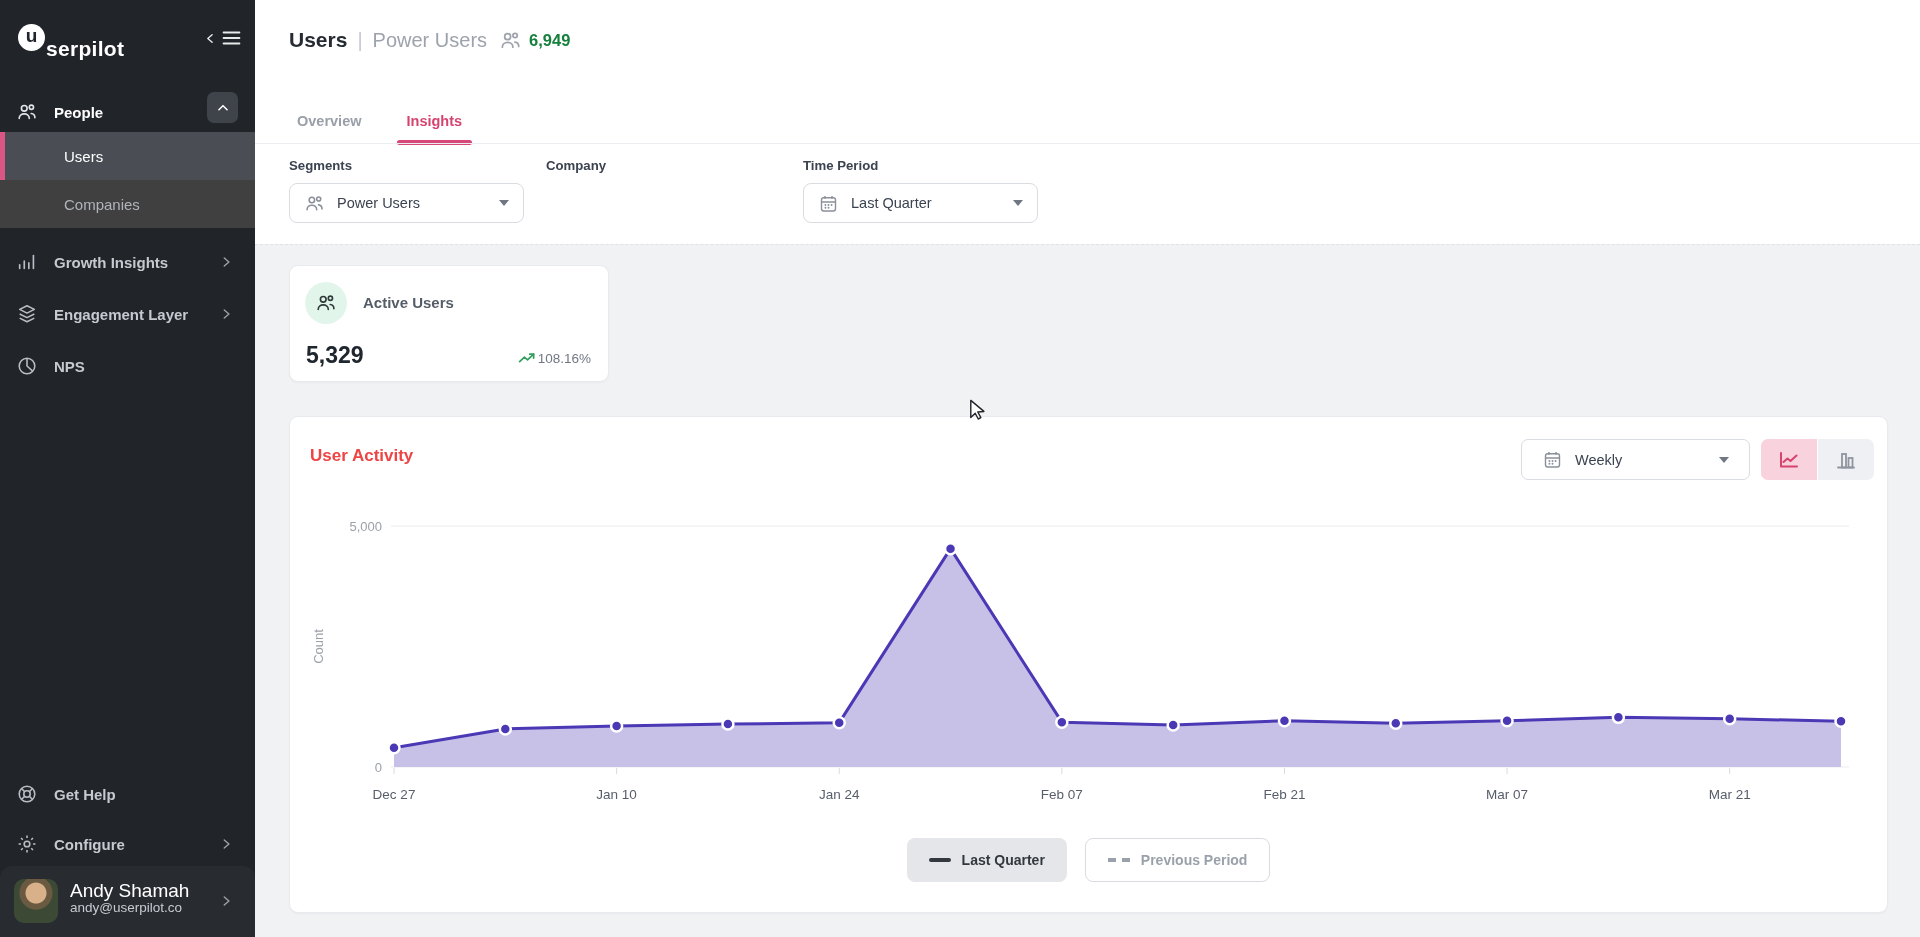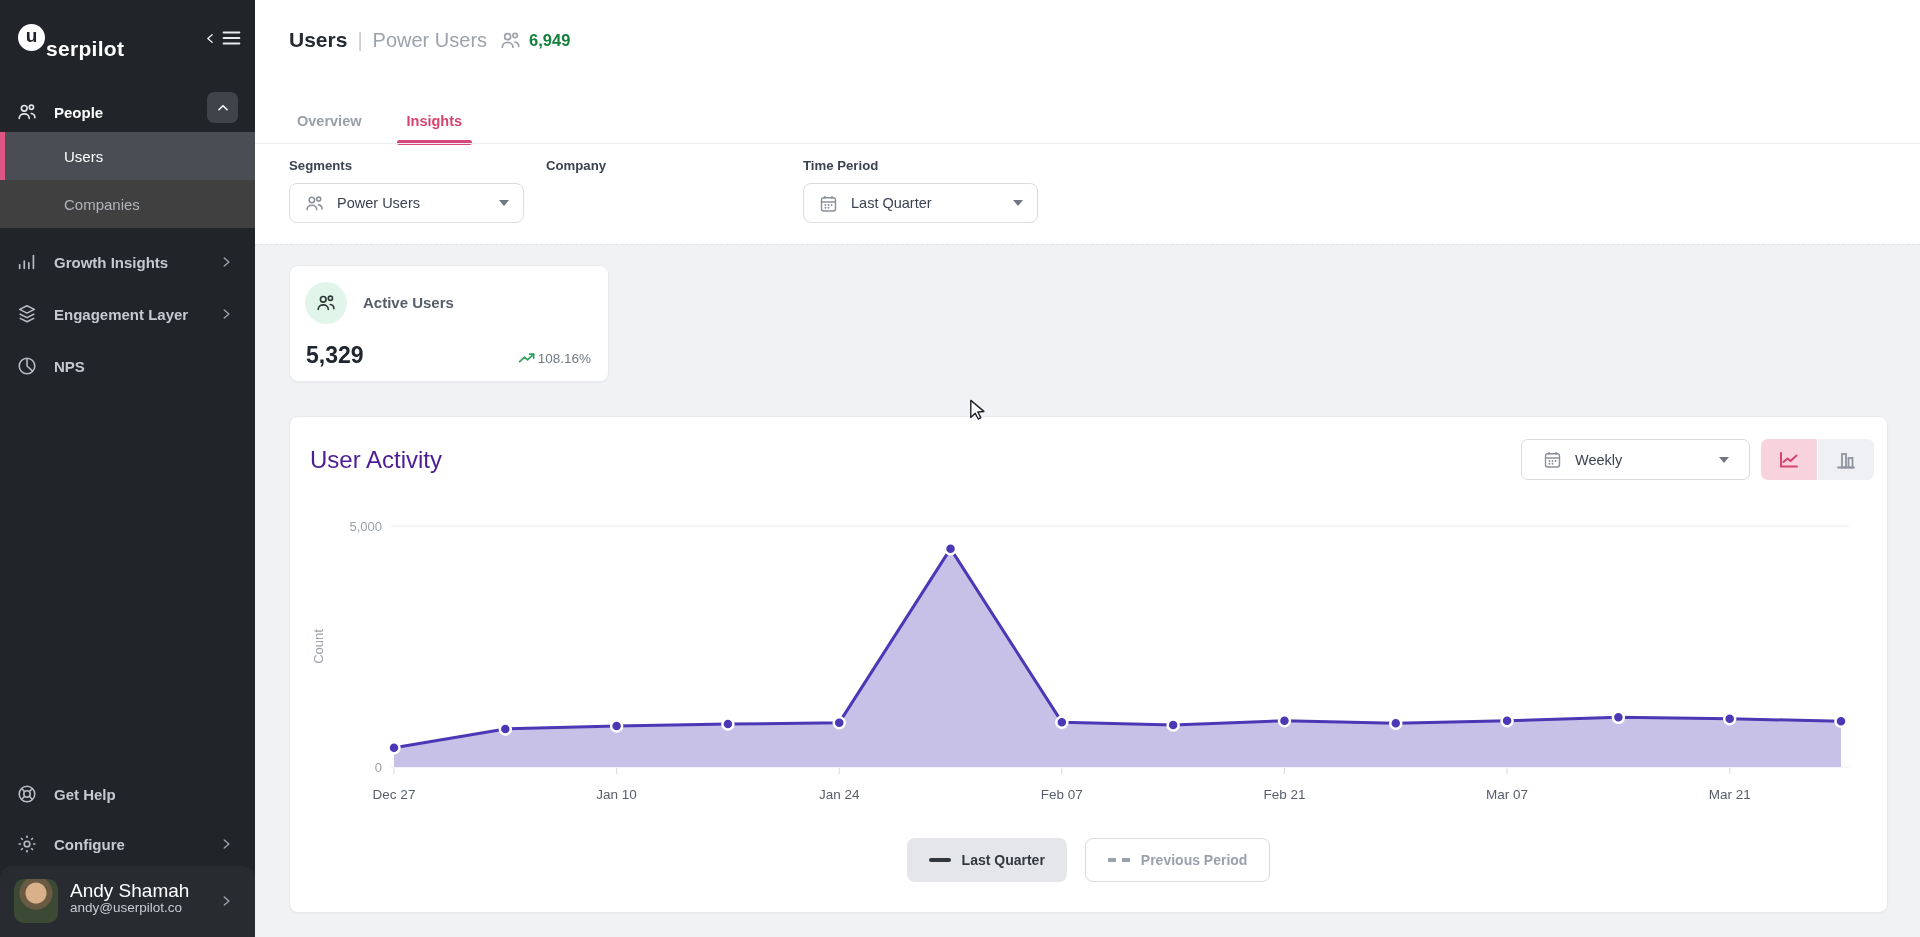--- a/index.html
+++ b/index.html
@@ -63,21 +63,21 @@
   .card { position:absolute; background:#fff; border:1px solid #e9eaee; border-radius:9px; box-shadow:0 1px 2px rgba(16,24,40,.04); }
   .metric-card { left:34px; top:20px; width:320px; height:117px; }
   .metric-icon-wrap { position:absolute; left:15px; top:16px; width:42px; height:42px; border-radius:50%; background:#e2f5eb; display:flex; align-items:center; justify-content:center; color:#2f3b38; }
   .metric-title { position:absolute; left:73px; top:28px; font-size:15px; font-weight:600; color:#555d68; }
   .metric-value { position:absolute; left:16px; top:76px; font-size:23px; font-weight:800; color:#20262e; }
   .metric-change { position:absolute; right:17px; top:82px; display:flex; align-items:center; }
   .trend-icon { width:21px; height:21px; color:#33a05f; }
   .change-pct { font-size:13.5px; color:#717883; }
 
   .activity-card { left:34px; top:171px; width:1599px; height:497px; }
-  .activity-title { position:absolute; left:20px; top:29px; font-size:24px; font-weight:400; color:#4c1d95; }
+  .activity-title { position:absolute; left:20px; top:29px; font-size:17px; font-weight:700; color:#ef4444; }
   .interval-select { position:absolute; top:22px; right:137px; width:229px; height:41px; border:1px solid #d9dce1; border-radius:7px;
                      display:flex; align-items:center; padding:0 20px; cursor:pointer; background:#fff; }
   .chart-toggle { position:absolute; top:22px; right:13px; width:113px; height:41px; display:flex; border-radius:7px; overflow:hidden; }
   .toggle-btn { flex:1; display:flex; align-items:center; justify-content:center; cursor:pointer; }
   .toggle-line { background:#f8d2dc; color:#d6436e; border-right:1px solid #fff; }
   .toggle-bar { background:#eef0f3; color:#8f959e; }
   .toggle-btn svg { width:24px; height:24px; }
   .chart-svg { position:absolute; left:11px; top:90px; }
   .ytick { fill:#9ba1a9; font-size:13px; }
   .xtick { fill:#575e6a; font-size:13.5px; }

